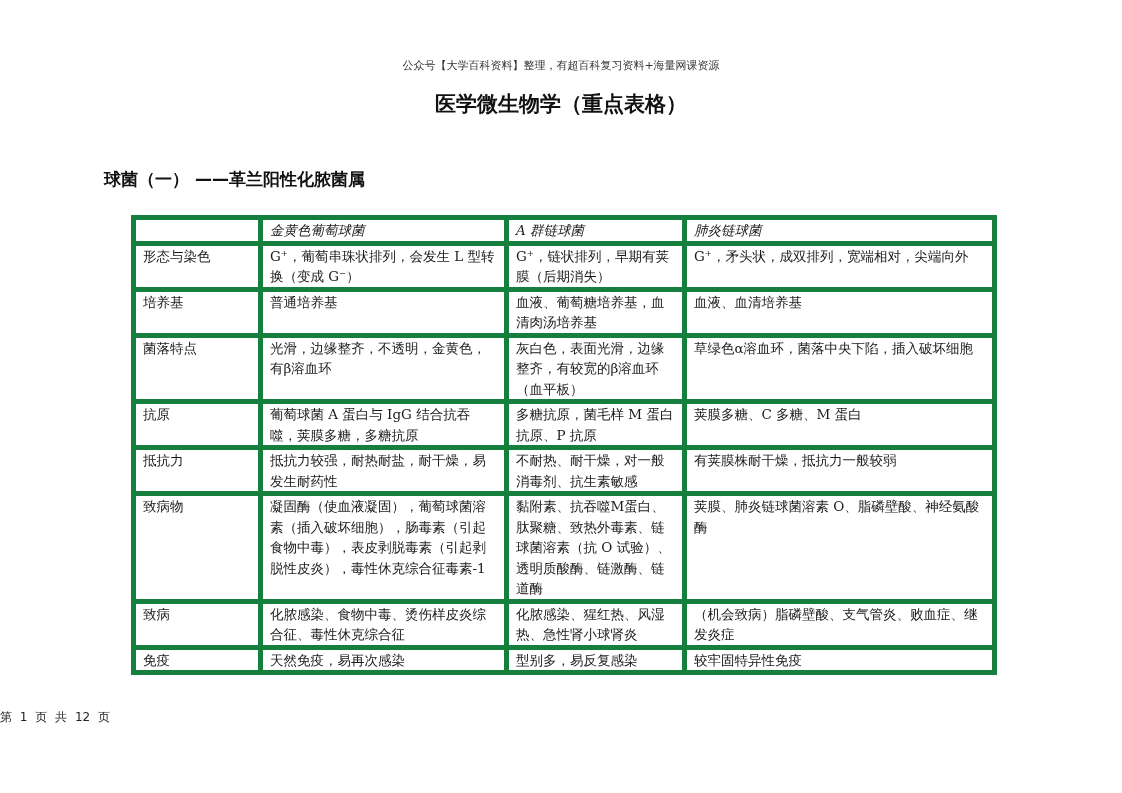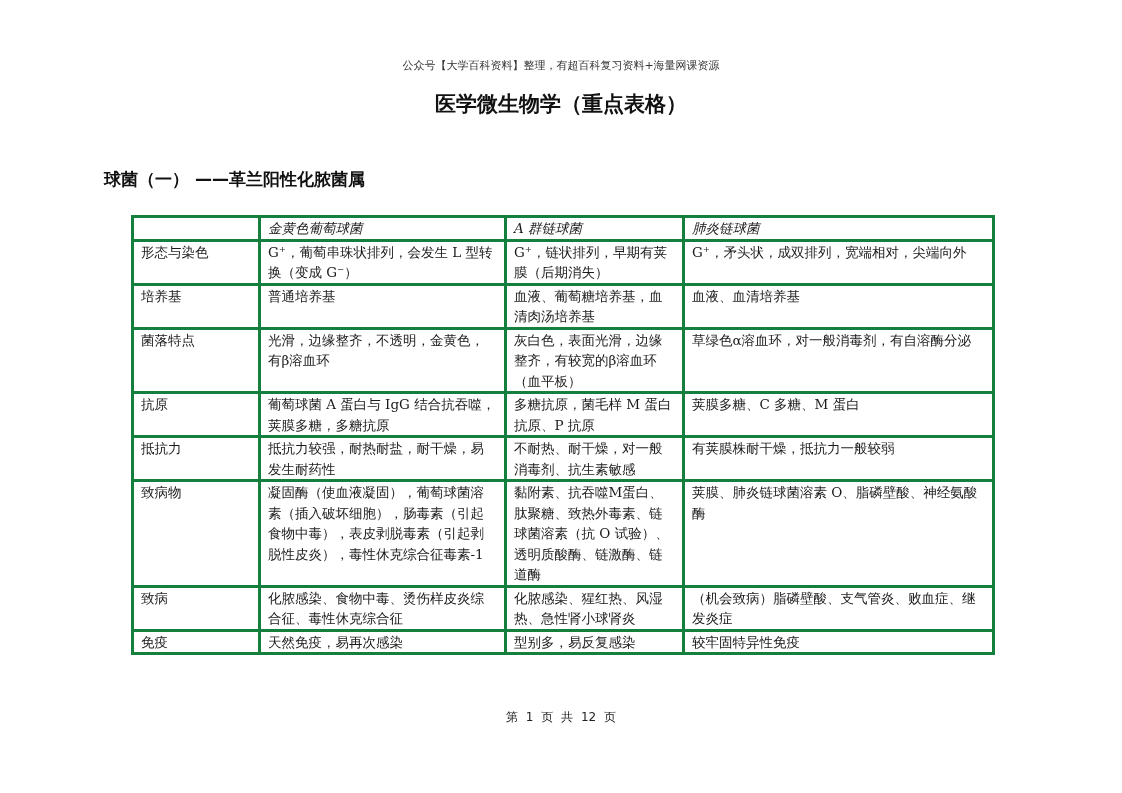--- a/index.html
+++ b/index.html
@@ -6,24 +6,24 @@
   body { width: 1122px; height: 793px; position: relative; overflow: hidden;
          font-family: "DejaVu Serif", "Liberation Serif", serif; color: #111; }
   .watermark { position: absolute; top: 58px; left: 0; width: 1122px; text-align: center;
                font-size: 11px; color: #333; }
   .title { position: absolute; top: 90px; left: 0; width: 1122px; text-align: center;
            font-family: "DejaVu Sans", "Liberation Sans", sans-serif; font-weight: bold; font-size: 21px; color: #111; }
   .section { position: absolute; top: 168px; left: 104px;
              font-family: "DejaVu Sans", "Liberation Sans", sans-serif; font-weight: bold; font-size: 17px; color: #111; }
   table.main { position: absolute; top: 215px; left: 131px; border-collapse: collapse;
                table-layout: fixed; width: 861px; }
-  table.main td { border: 3px solid #15803d; vertical-align: top; padding: 0 7px;
+  table.main td { border: 5px solid #15803d; vertical-align: top; padding: 0 7px;
                   font-size: 13.5px; line-height: 20.5px; color: #1a1a1a; word-break: break-all; }
   table.main tr.header td { font-style: italic; height: 20px; }
-  .footer { position: absolute; top: 709px; left: 0; width: 1122px; text-align: center;
+  .footer { position: absolute; top: 709px; left: 0; width: 1122px; text-align: left;
             font-family: "DejaVu Sans", "Liberation Sans", sans-serif; font-size: 12px; color: #222; word-spacing: 4px; }
 </style>
 </head>
 <body>
 
 <div class="watermark">公众号【大学百科资料】整理，有超百科复习资料+海量网课资源</div>
 <div class="title">医学微生物学（重点表格）</div>
 <div class="section">球菌（一）  ——革兰阳性化脓菌属</div>
 
 <table class="main">
@@ -49,21 +49,21 @@
   <tr style="height:42px">
     <td>培养基</td>
     <td>普通培养基</td>
     <td>血液、葡萄糖培养基，血清肉汤培养基</td>
     <td>血液、血清培养基</td>
   </tr>
   <tr style="height:61px">
     <td>菌落特点</td>
     <td>光滑，边缘整齐，不透明，金黄色，有β溶血环</td>
     <td>灰白色，表面光滑，边缘整齐，有较宽的β溶血环（血平板）</td>
-    <td>草绿色α溶血环，对一般消毒剂，有自溶酶分泌</td>
+    <td>草绿色α溶血环，菌落中央下陷，插入破坏细胞</td>
   </tr>
   <tr style="height:41px">
     <td>抗原</td>
     <td>葡萄球菌 A 蛋白与 IgG 结合抗吞噬，荚膜多糖，多糖抗原</td>
     <td>多糖抗原，菌毛样 M 蛋白抗原、P 抗原</td>
     <td>荚膜多糖、C 多糖、M 蛋白</td>
   </tr>
   <tr style="height:44px">
     <td>抵抗力</td>
     <td>抵抗力较强，耐热耐盐，耐干燥，易发生耐药性</td>

